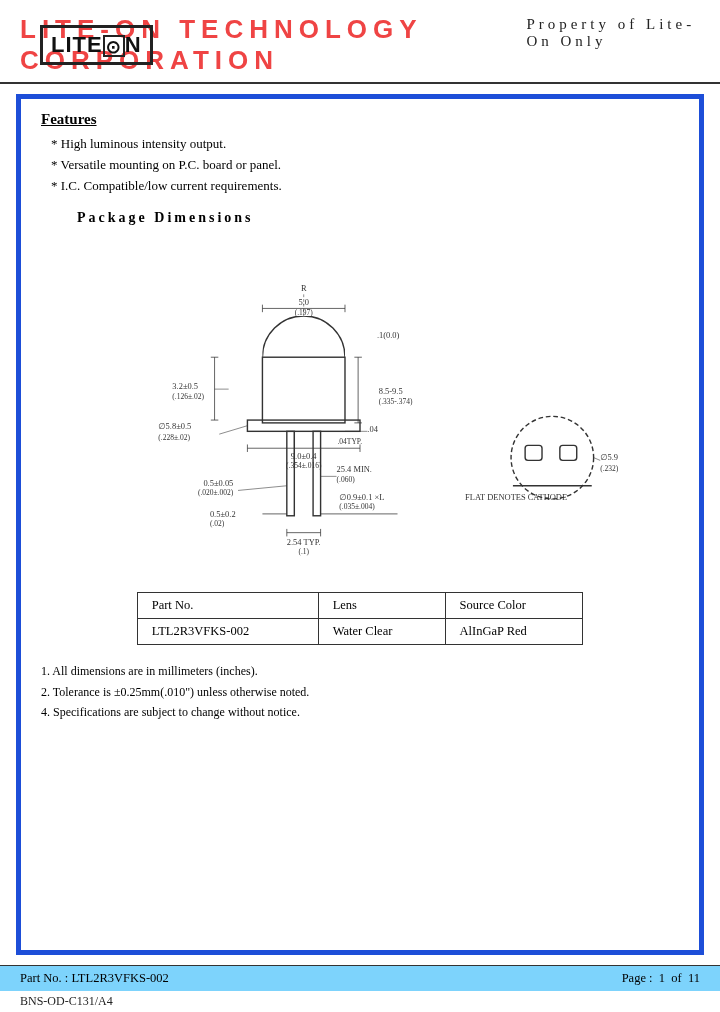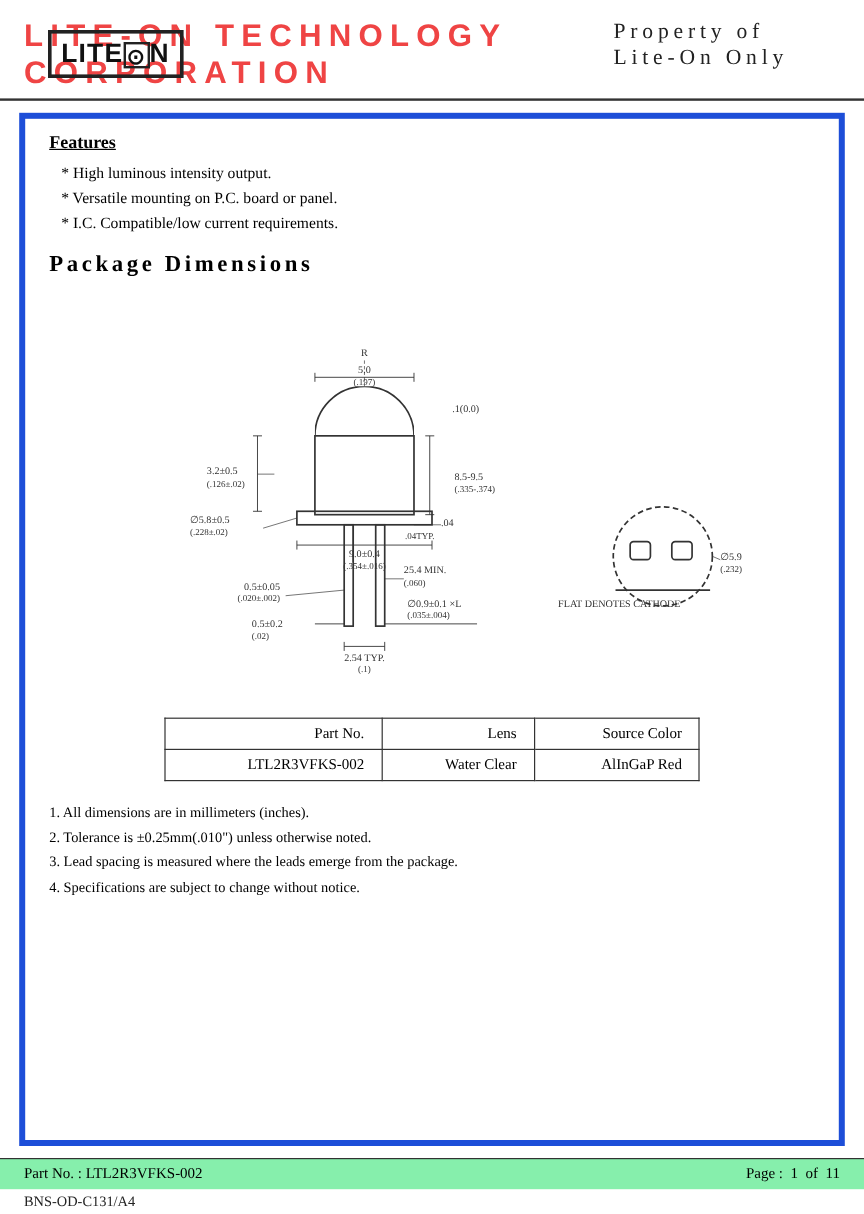--- a/index.html
+++ b/index.html
@@ -44,21 +44,21 @@
       left: 20px;
     }
     .header-title {
       font-size: 26px;
       font-weight: bold;
       letter-spacing: 6px;
       font-family: Arial, sans-serif;
       color: #ef4444;
     }
     .header-subtitle {
-      font-size: 18px;
+      font-size: 15px;
       letter-spacing: 4px;
       margin-top: 2px;
       color: #222;
     }
     .main-content {
       border: 5px solid #1d4ed8;
       margin: 10px 16px;
       padding: 12px 20px;
       flex: 1;
     }
@@ -72,23 +72,24 @@
       list-style: none;
       padding-left: 10px;
       margin-bottom: 14px;
     }
     .features-list li {
       font-size: 13px;
       line-height: 1.6;
     }
     .package-title {
       font-weight: bold;
-      font-size: 19px;
+      font-size: 14px;
       margin-bottom: 10px;
       letter-spacing: 3px;
+      margin-left: 36px;
     }
     .diagram-area {
       display: flex;
       justify-content: center;
       align-items: flex-start;
       min-height: 340px;
       position: relative;
       margin-bottom: 16px;
     }
     
@@ -98,42 +99,42 @@
     }
     .parts-table {
       width: 70%;
       margin: 0 auto 16px auto;
       border-collapse: collapse;
       font-size: 12.5px;
     }
     .parts-table th, .parts-table td {
       border: 1px solid #333;
       padding: 5px 14px;
-      text-align: right;
+      text-align: left;
     }
     .parts-table th {
       font-weight: normal;
       background: #fff;
     }
     .notes-section {
       margin-top: 8px;
       font-size: 12px;
       line-height: 1.7;
     }
     .notes-title {
       font-size: 12.5px;
       margin-bottom: 2px;
     }
     .footer {
       border-top: 1.5px solid #333;
       display: flex;
       justify-content: space-between;
       padding: 5px 20px;
       font-size: 12.5px;
-      background: #86efac;
+      background: #7dd3fc;
     }
     .bottom-bar {
       padding: 3px 20px;
       font-size: 12px;
       color: #222;
     }
   </style>
 </head>
 <body>
 
@@ -265,21 +266,20 @@
           <td>LTL2R3VFKS-002</td>
           <td>Water   Clear</td>
           <td>AlInGaP Red</td>
         </tr>
       </tbody>
     </table>
 
     <div class="notes-section">
       <div>1. All dimensions are in millimeters (inches).</div>
       <div>2. Tolerance is ±0.25mm(.010") unless otherwise noted.</div>
-      <div>3. Lead spacing is measured where the leads emerge from the package.</div>
       <div>4. Specifications are subject to change without notice.</div>
     </div>
 
   </div>
 
   <div class="footer">
     <span>Part   No. : LTL2R3VFKS-002</span>
     <span>
       <span>Page :</span>
       &nbsp;<span>1</span>&nbsp;

